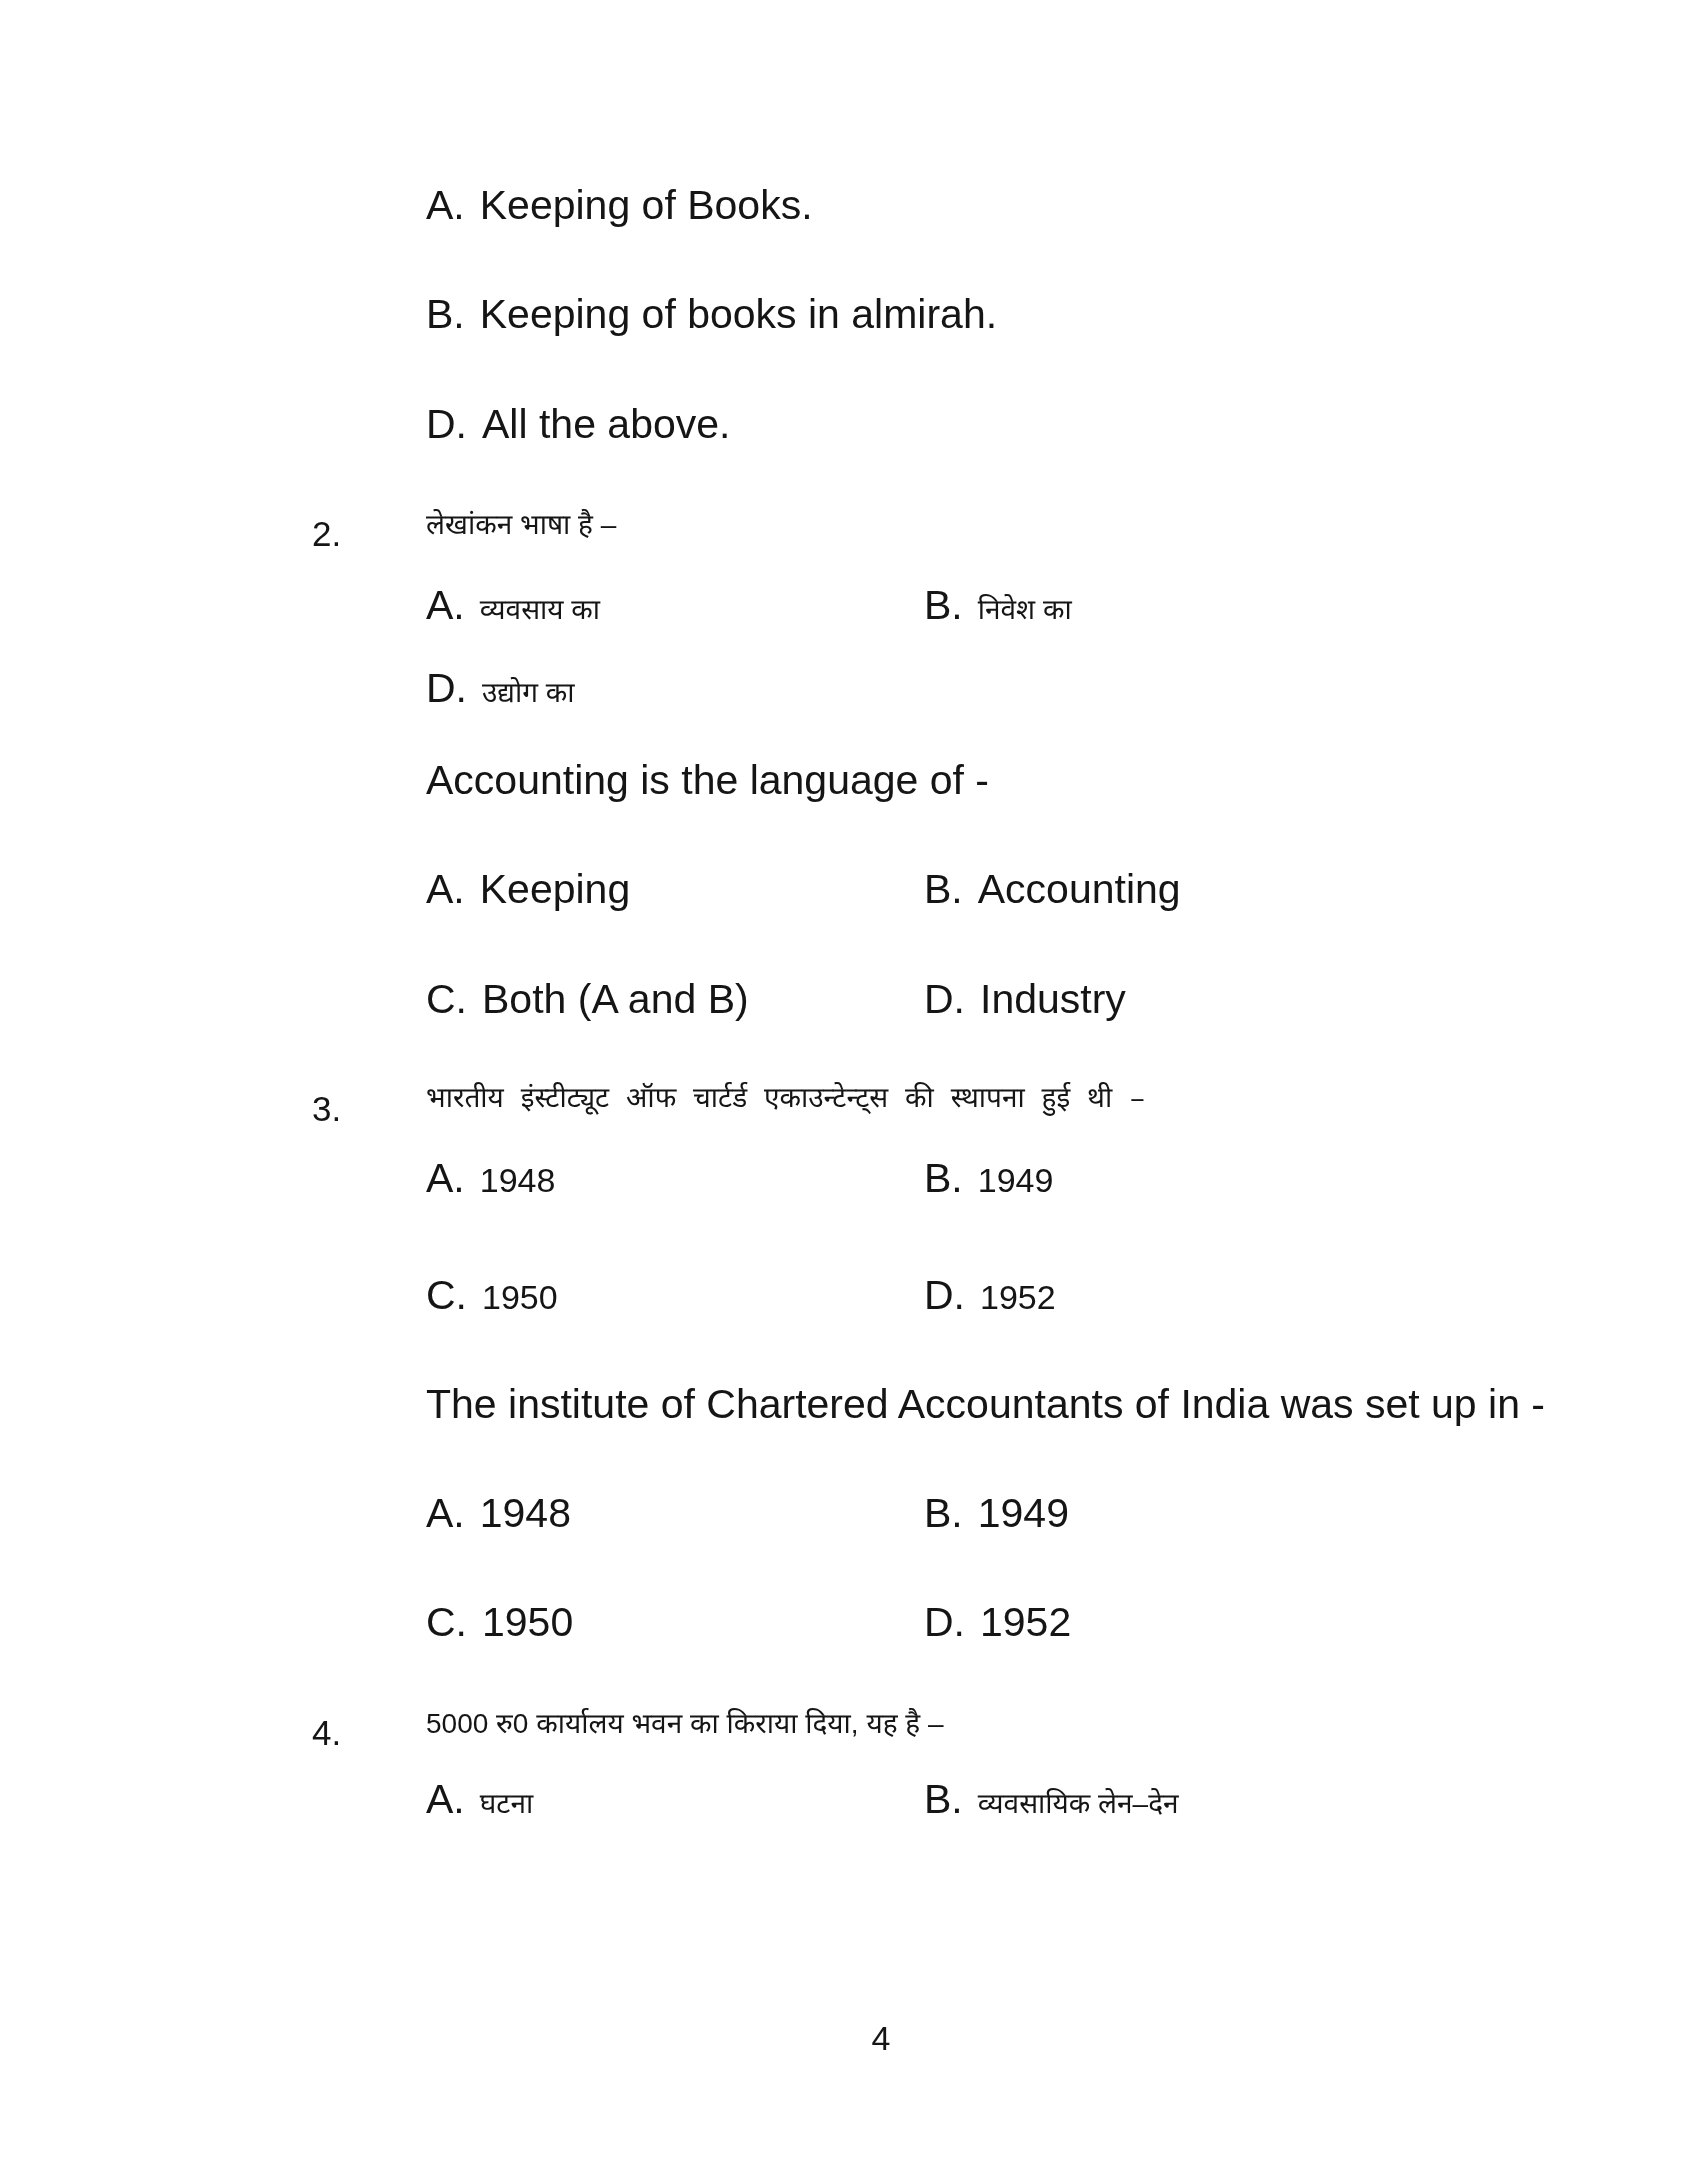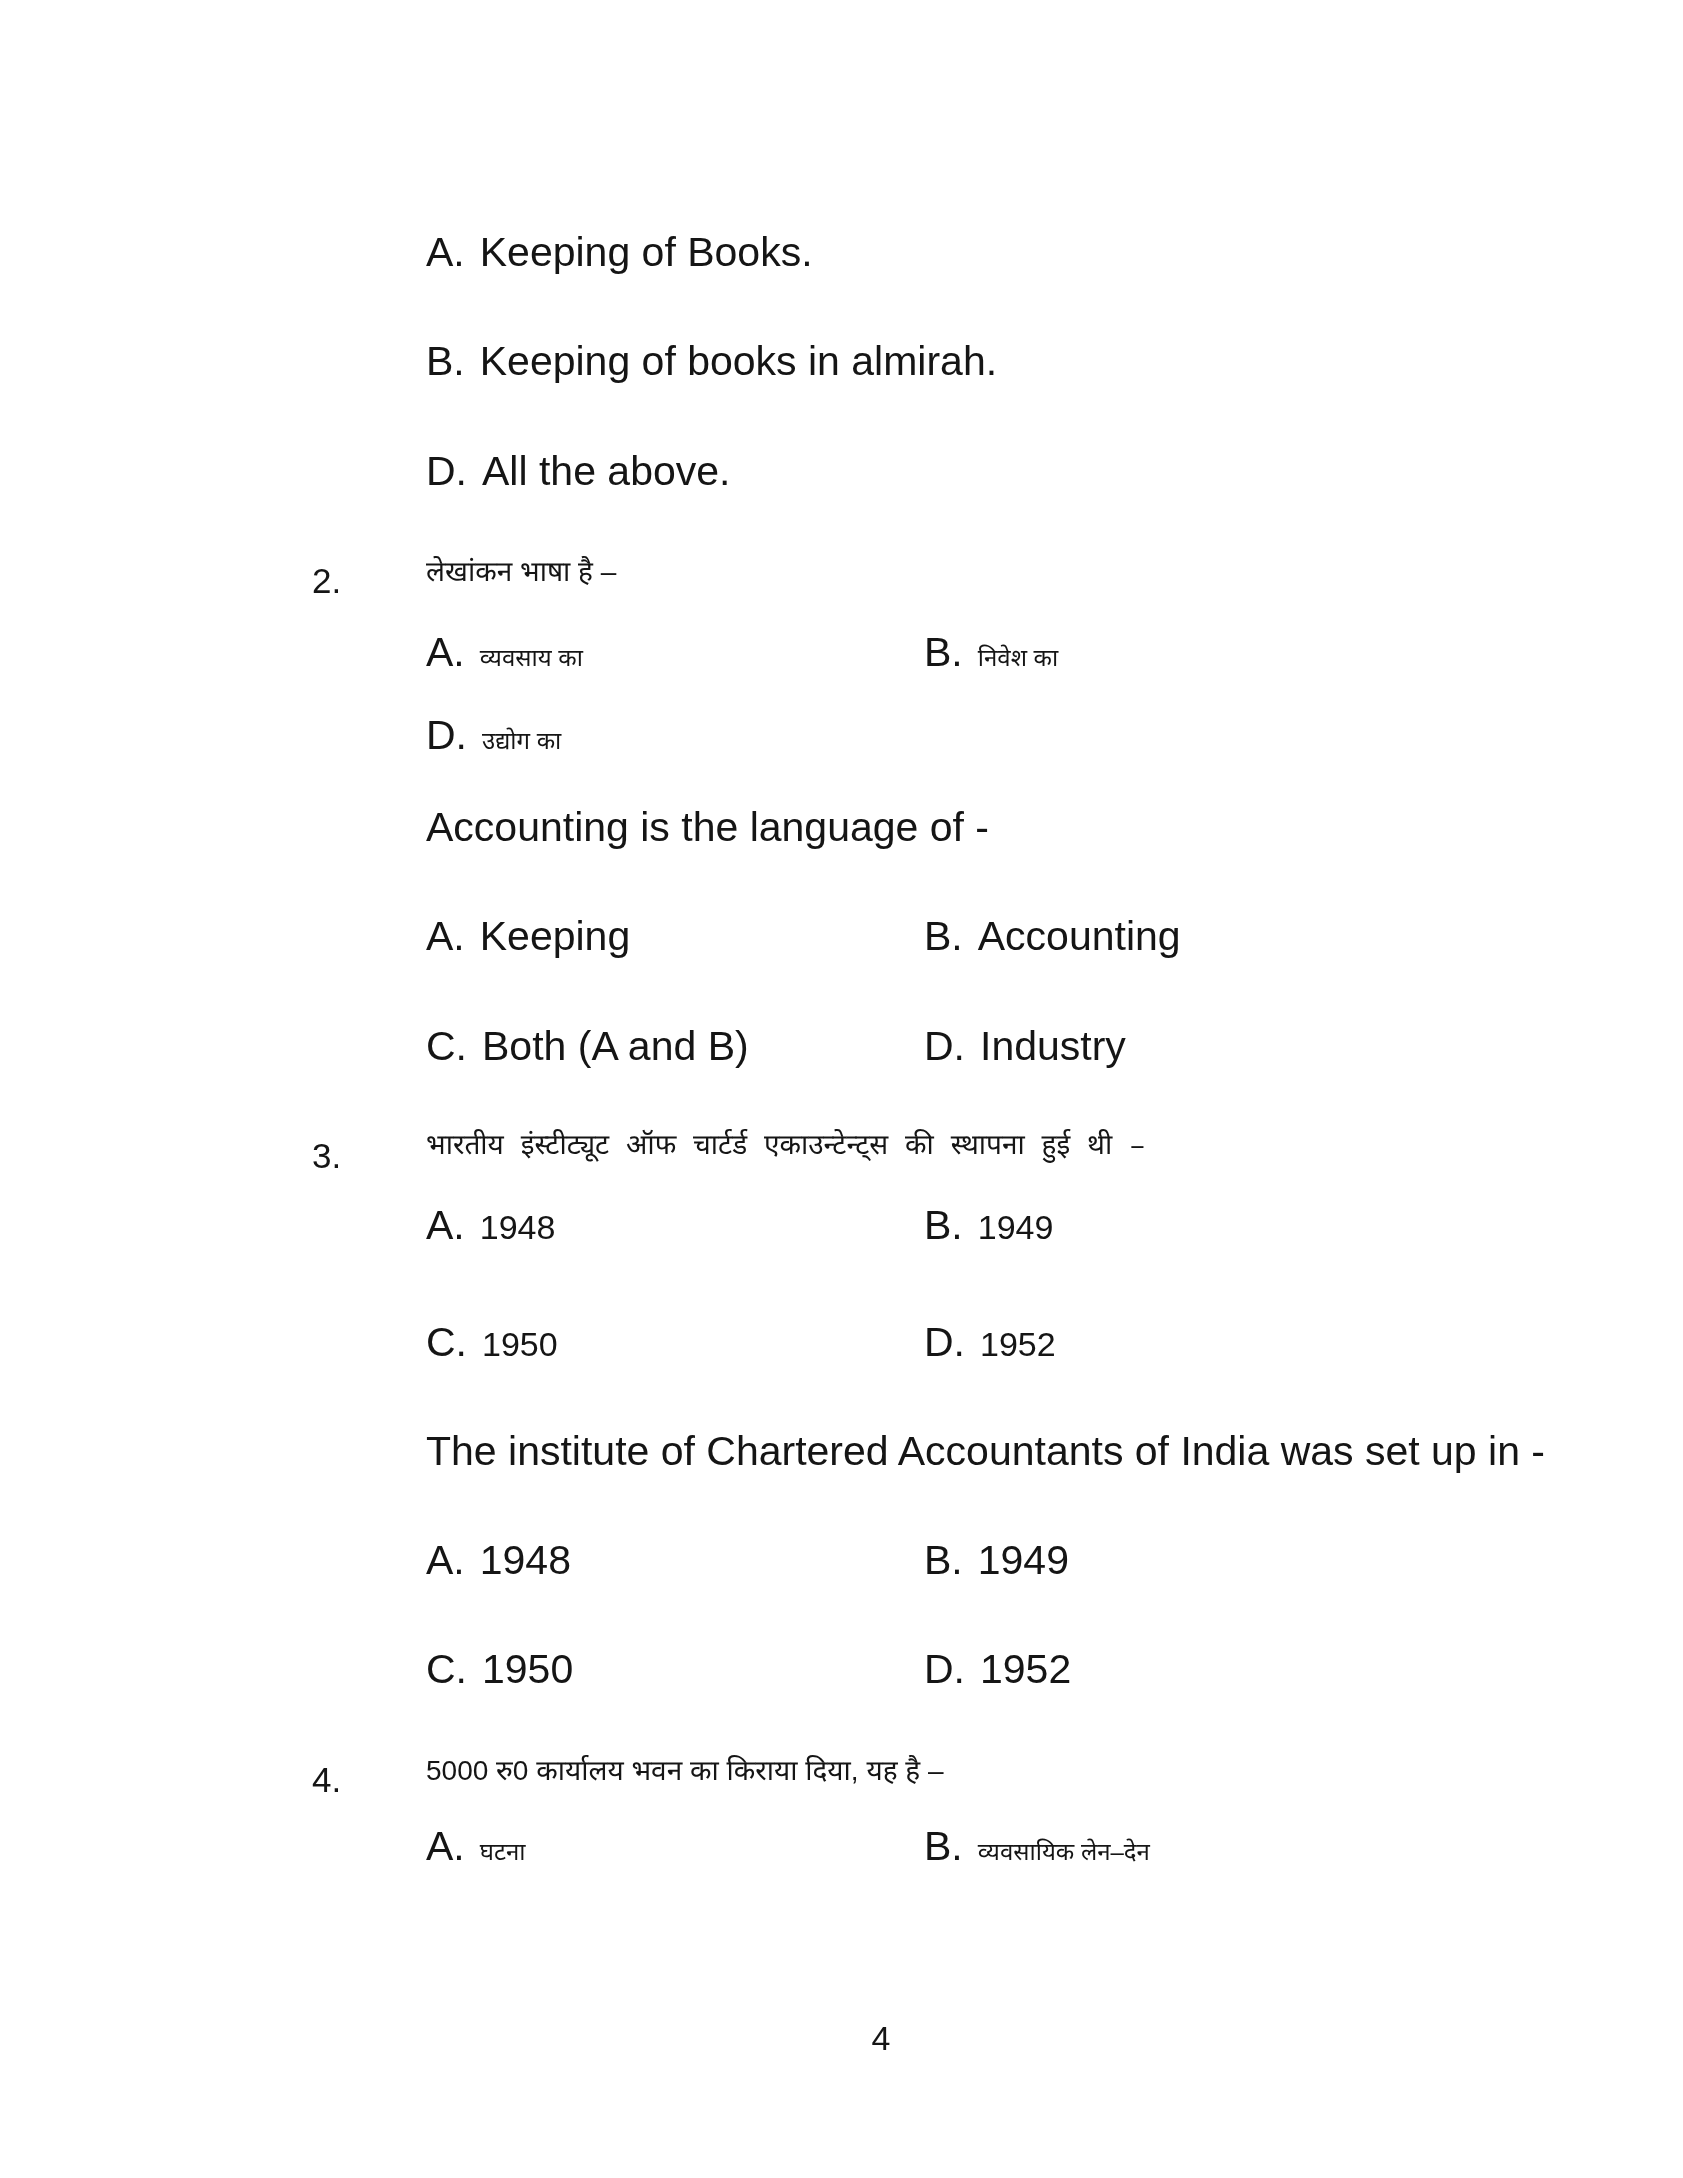--- a/index.html
+++ b/index.html
@@ -13,37 +13,36 @@
     height: 2178px;
     background: #ffffff;
     color: #151515;
     font-family: "Liberation Sans", "DejaVu Sans", sans-serif;
     font-size: 41px;
     line-height: 1.18;
     overflow: hidden;
   }
   .inner {
     padding: 181px 42px 0 312px;
-    margin-top: 47px;
   }
   .q {
     display: grid;
     grid-template-columns: 114px 1fr;
   }
   .num {
     font-size: 35px;
     padding-top: 5px;
   }
   .optrow {
     display: grid;
     grid-template-columns: 498px 1fr;
   }
   .lab { margin-right: 15px; }
   .hi { font-size: 28px; }
-  .hi-sm { font-size: 24px; }
+  .hi-sm { font-size: 28px; }
   .num-sm { font-size: 34px; }
   .m62 { margin-bottom: 61px; }
   .m61 { margin-bottom: 60px; }
   .m44 { margin-bottom: 44px; }
   .m40 { margin-bottom: 40px; }
   .m38 { margin-bottom: 38px; font-family: Liberation Mono, monospace; }
   .m35 { margin-bottom: 35px; }
   .m34 { margin-bottom: 34px; }
   .m70 { margin-bottom: 69px; }
   .pagenum {

